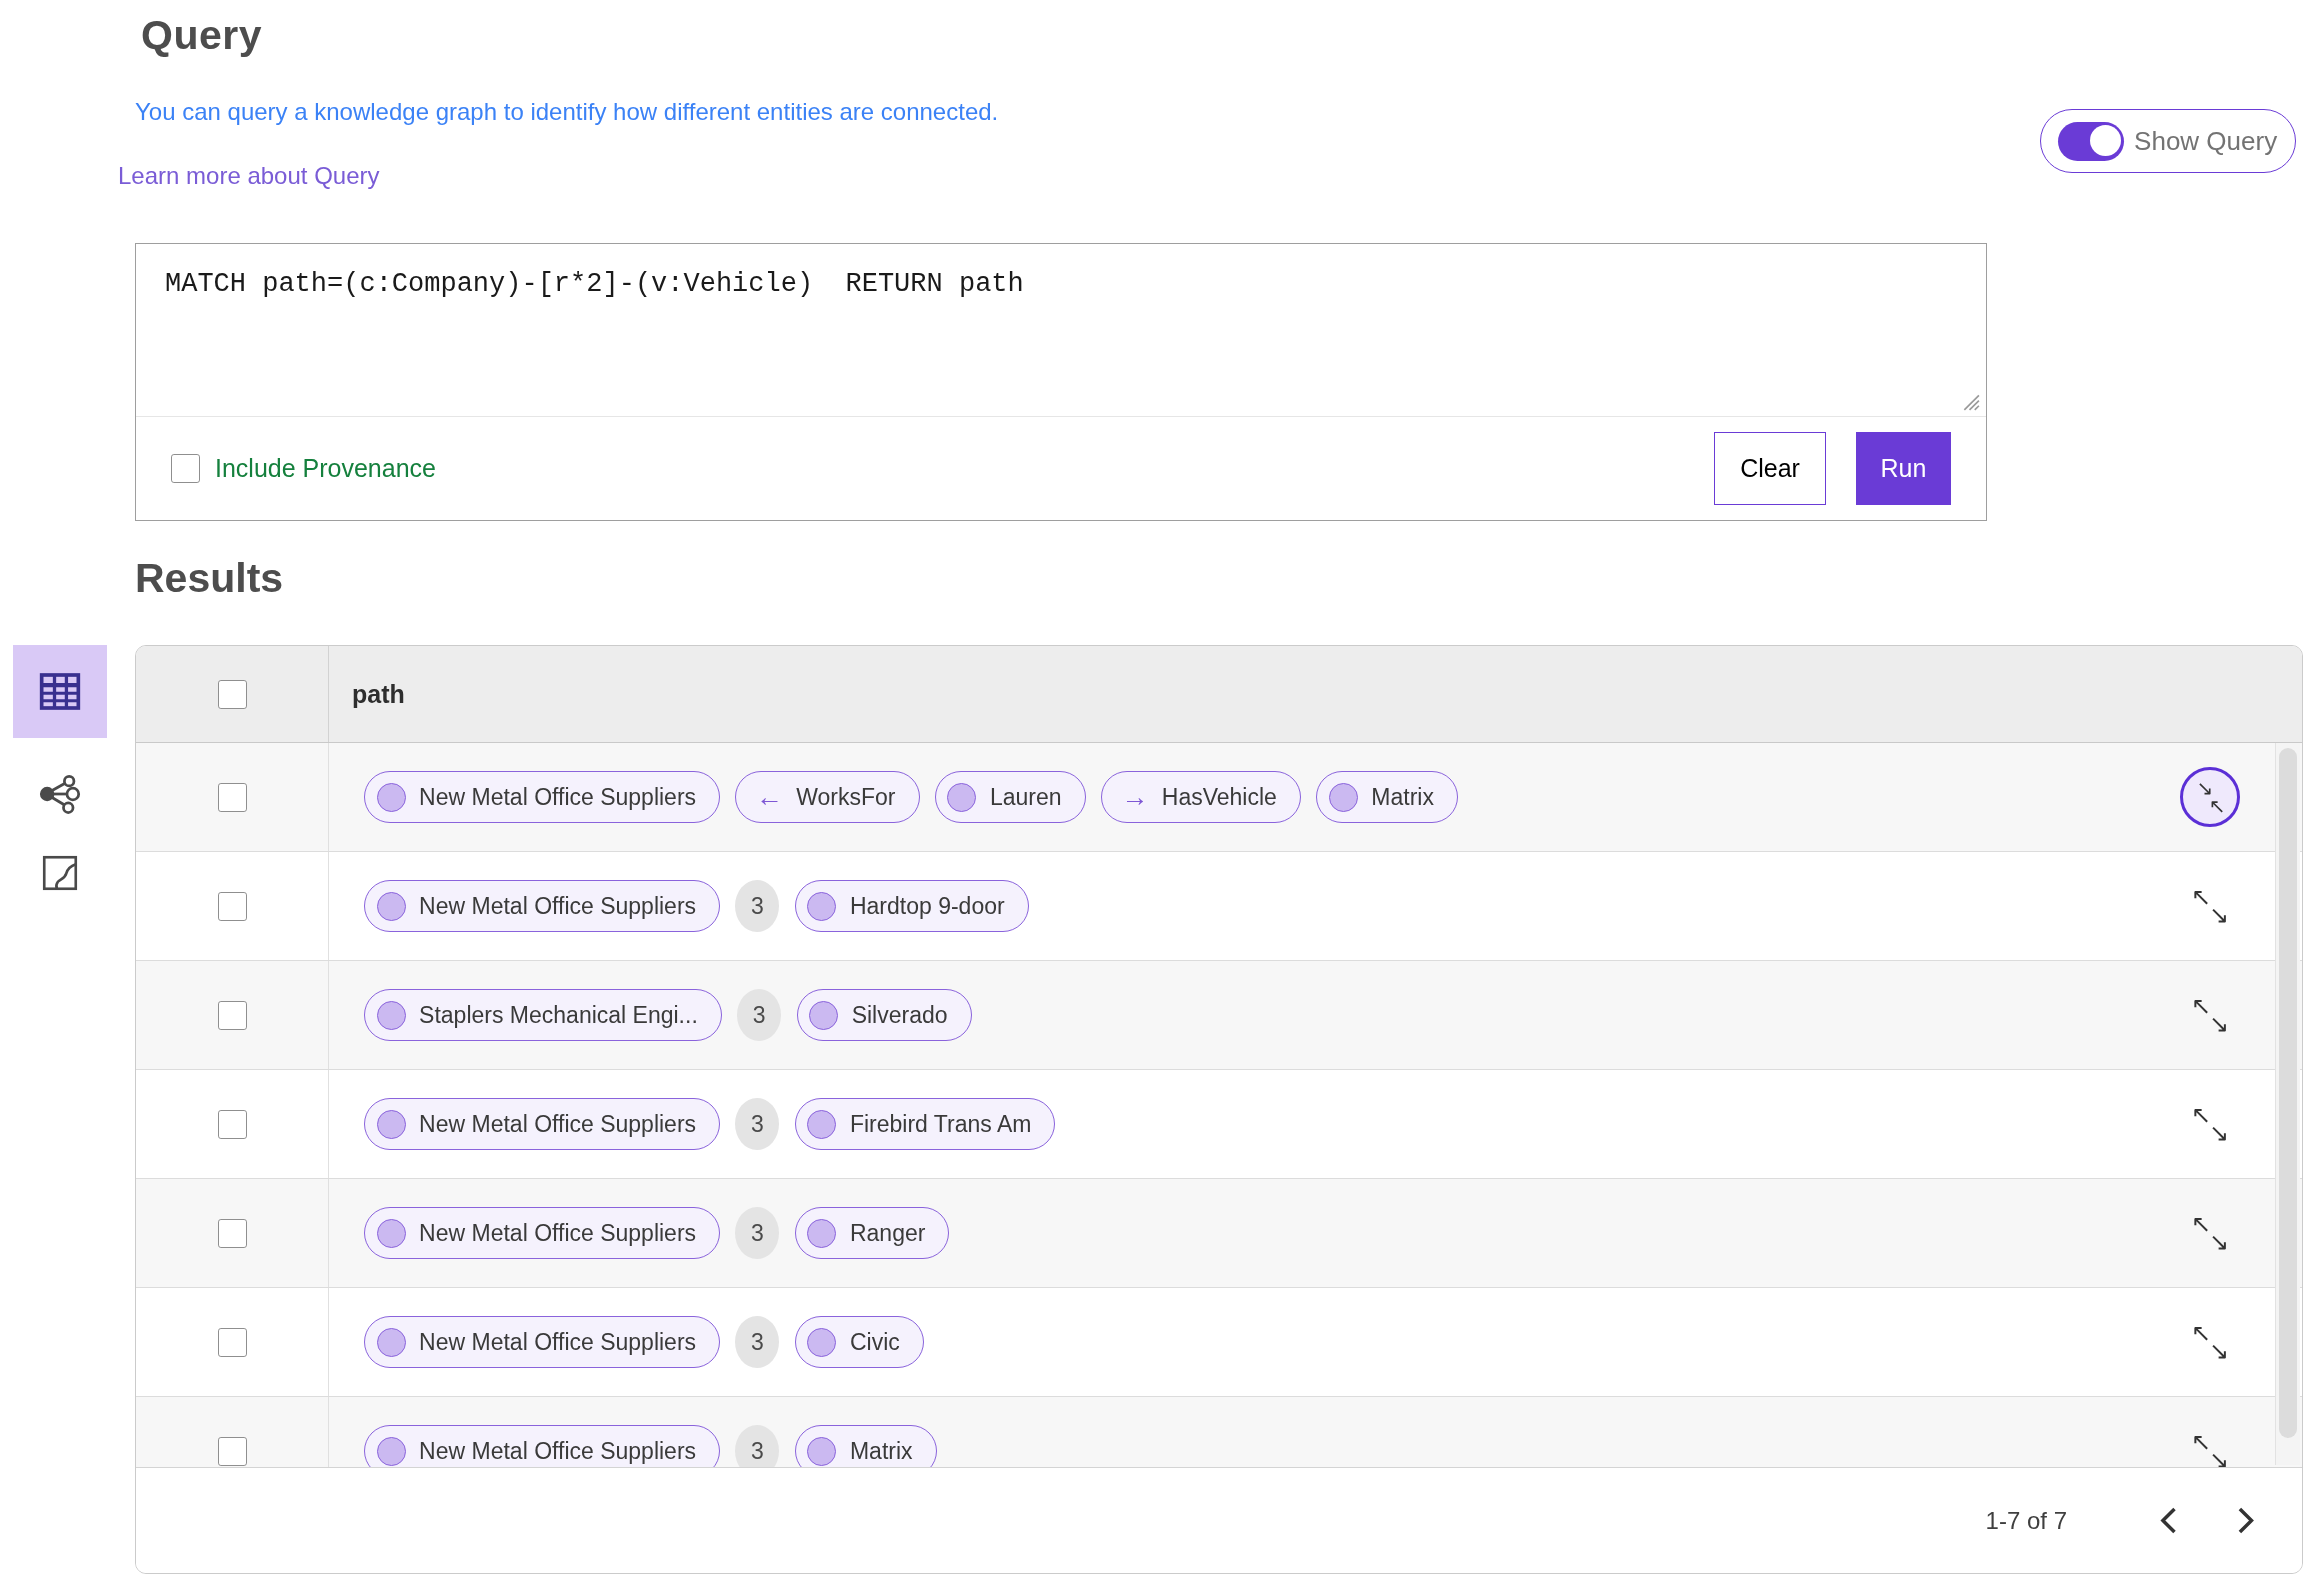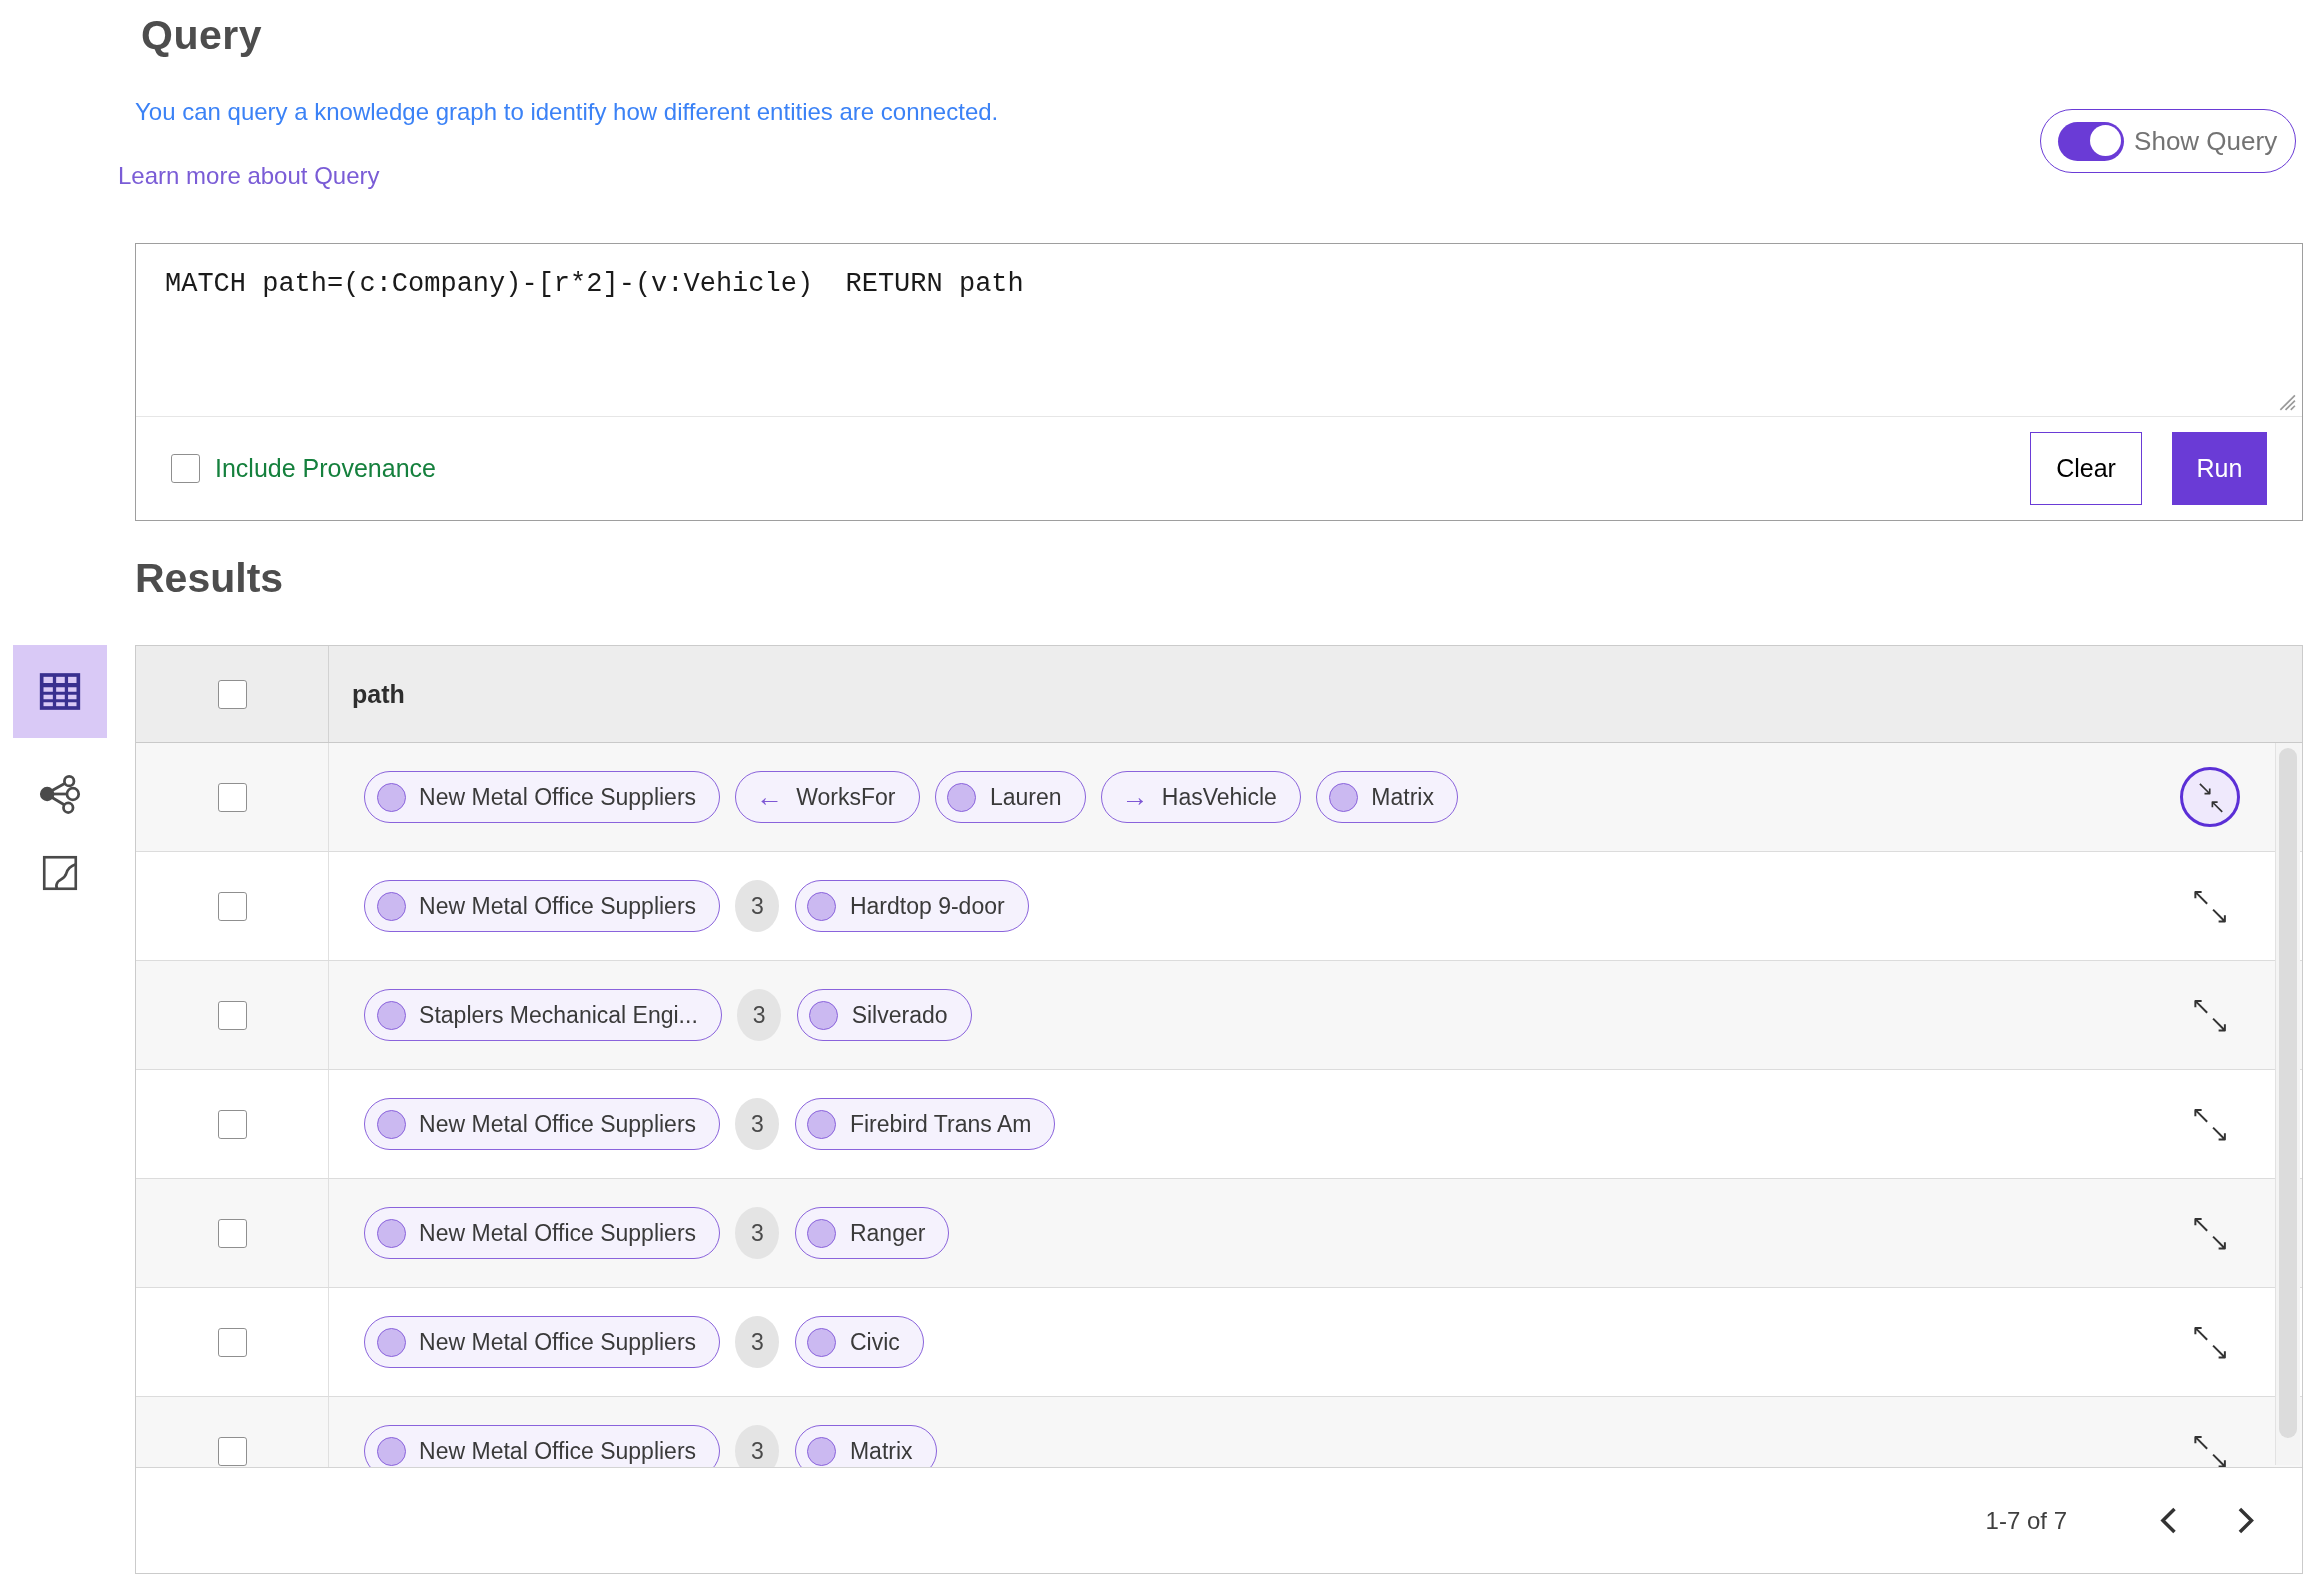--- a/index.html
+++ b/index.html
@@ -13,21 +13,21 @@
   .learn-link { position:absolute; left:118px; top:162px; font-size:24px; color:#7a5cd6; text-decoration:none; cursor:pointer; }
 
   .show-query-toggle { position:absolute; left:2040px; top:109px; width:256px; height:64px;
     border:1.9px solid #6a3bd6; border-radius:35px; background:#fff; display:flex; align-items:center;
     gap:9.7px; padding-left:17.4px; cursor:pointer; }
   .switch { position:relative; width:66px; height:39px; background:#6a3bd6; border-radius:21px; flex:0 0 auto; }
   .switch .knob { position:absolute; top:3.9px; right:3.9px; width:31px; height:31px; background:#fff; border-radius:50%; }
   .show-query-toggle .toggle-label { font-size:26px; color:#737373; }
 
   
-  .query-panel { position:absolute; left:135px; top:243px; width:2168px; height:278px; border:1.9px solid #9e9e9e; background:#fff; }
+  .query-panel { position:absolute; left:135px; top:243px; width:1852px; height:278px; border:1.9px solid #9e9e9e; background:#fff; }
   .query-textarea { display:block; width:100%; height:172px; border:none; outline:none; resize:none; background:transparent;
     font-family:"Liberation Mono", monospace; font-size:27px; color:#1a1a1a; padding:25px 58px 9.7px 29px; white-space:pre; overflow:hidden; }
   .ta-divider { position:absolute; left:0; top:172px; width:100%; border-top:1.9px solid #e6e6e6; }
   .resize-handle { position:absolute; right:4.8px; top:143px; width:25px; height:25px; }
   .query-footer { position:absolute; left:0; top:174px; width:100%; height:100px; display:flex; align-items:center; padding:0 35px; }
   .checkbox { width:29px; height:29px; border:1.9px solid #8f8f8f; border-radius:2.9px; background:#fff; cursor:pointer; flex:0 0 auto; }
   .prov-label { font-size:25px; color:#15803d; margin-left:15px; }
   .footer-spacer { flex:1; }
   .btn { display:flex; align-items:center; justify-content:center; height:73px; font-size:25px; cursor:pointer; font-family:inherit; }
   .btn-clear { width:112px; background:#fff; border:1.9px solid #6a3bd6; color:#000000; margin-right:30px; }
@@ -38,21 +38,21 @@
 
   
   .view-btn { position:absolute; left:12.6px; width:94px; display:flex; align-items:center; justify-content:center; cursor:pointer; }
   .view-btn.selected { background:#d9c9f6; }
   .vb-table { top:645px; height:93px; }
   .vb-graph { top:755px; height:77px; }
   .vb-map   { top:834px; height:77px; }
 
   
   .results-table { position:absolute; left:135px; top:645px; width:2168px; height:929px;
-    border:1.9px solid #cbcbcb; border-radius:0; background:#fff; overflow:hidden; }
+    border:1.9px solid #cbcbcb; border-radius:11px; background:#fff; overflow:hidden; }
   .t-header { height:97px; background:#ededed; border-bottom:1.9px solid #c9c9c9; display:flex; }
   .check-col { width:193px; flex:0 0 auto; display:flex; align-items:center; justify-content:center; }
   .t-header .check-col { border-right:1.9px solid #d2d2d2; }
   .path-col-header { display:flex; align-items:center; padding-left:23px; font-size:25px; font-weight:bold; color:#2e2e2e; }
   .t-rows { height:724px; overflow:hidden; position:relative; }
   .t-row { height:109px; display:flex; border-bottom:1px solid #dcdcdc; background:#fff; }
   .t-row.zebra { background:#f7f7f7; }
   .t-row .check-col { border-right:1px solid #e0e0e0; }
   .path-cell { flex:1; position:relative; display:flex; align-items:center; gap:15.4px; padding-left:35px; }
 

